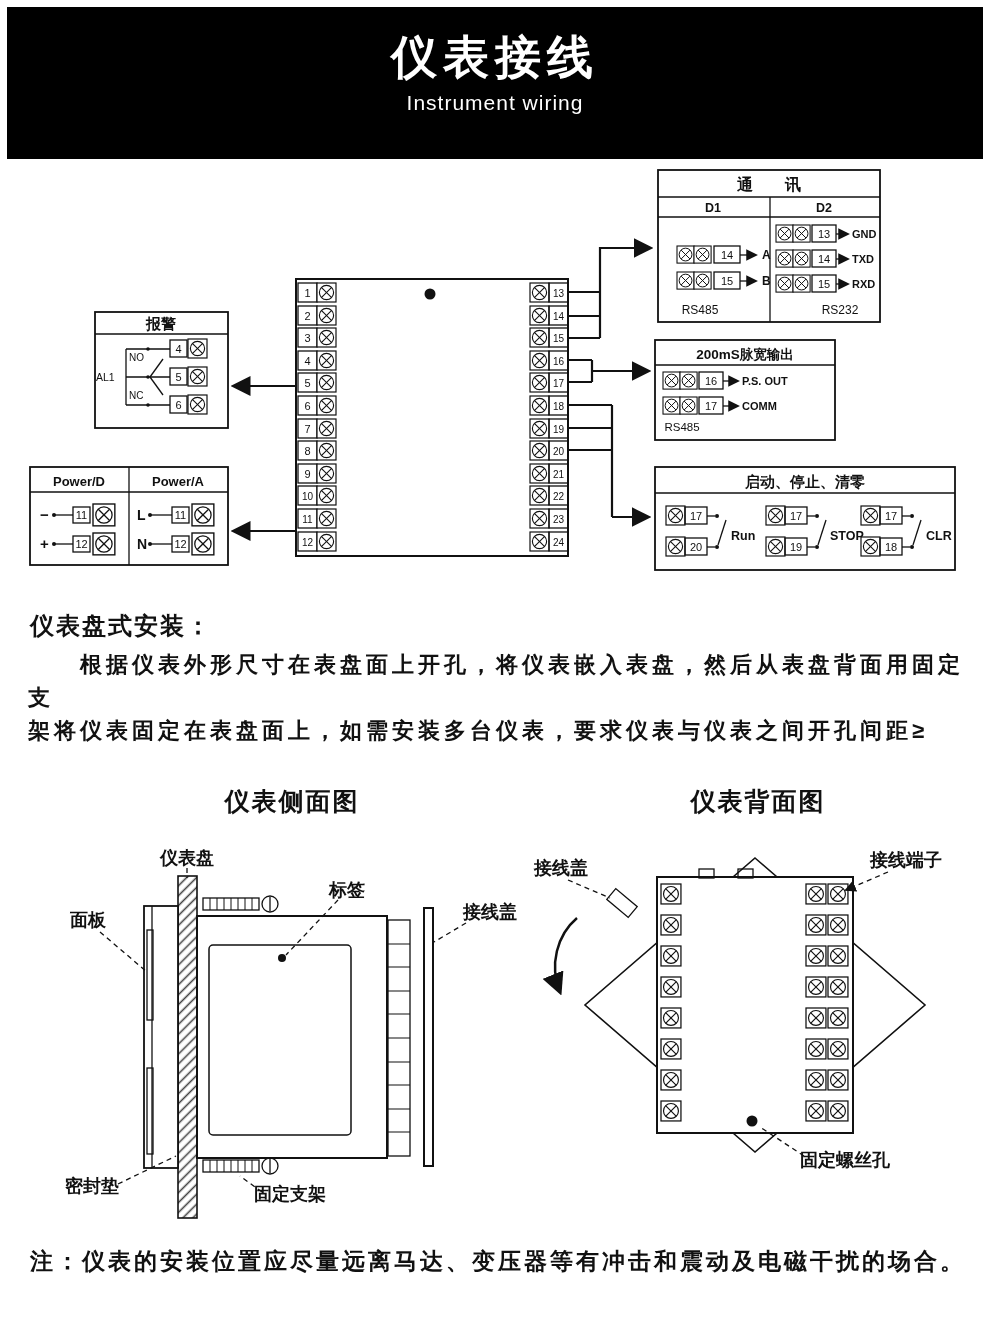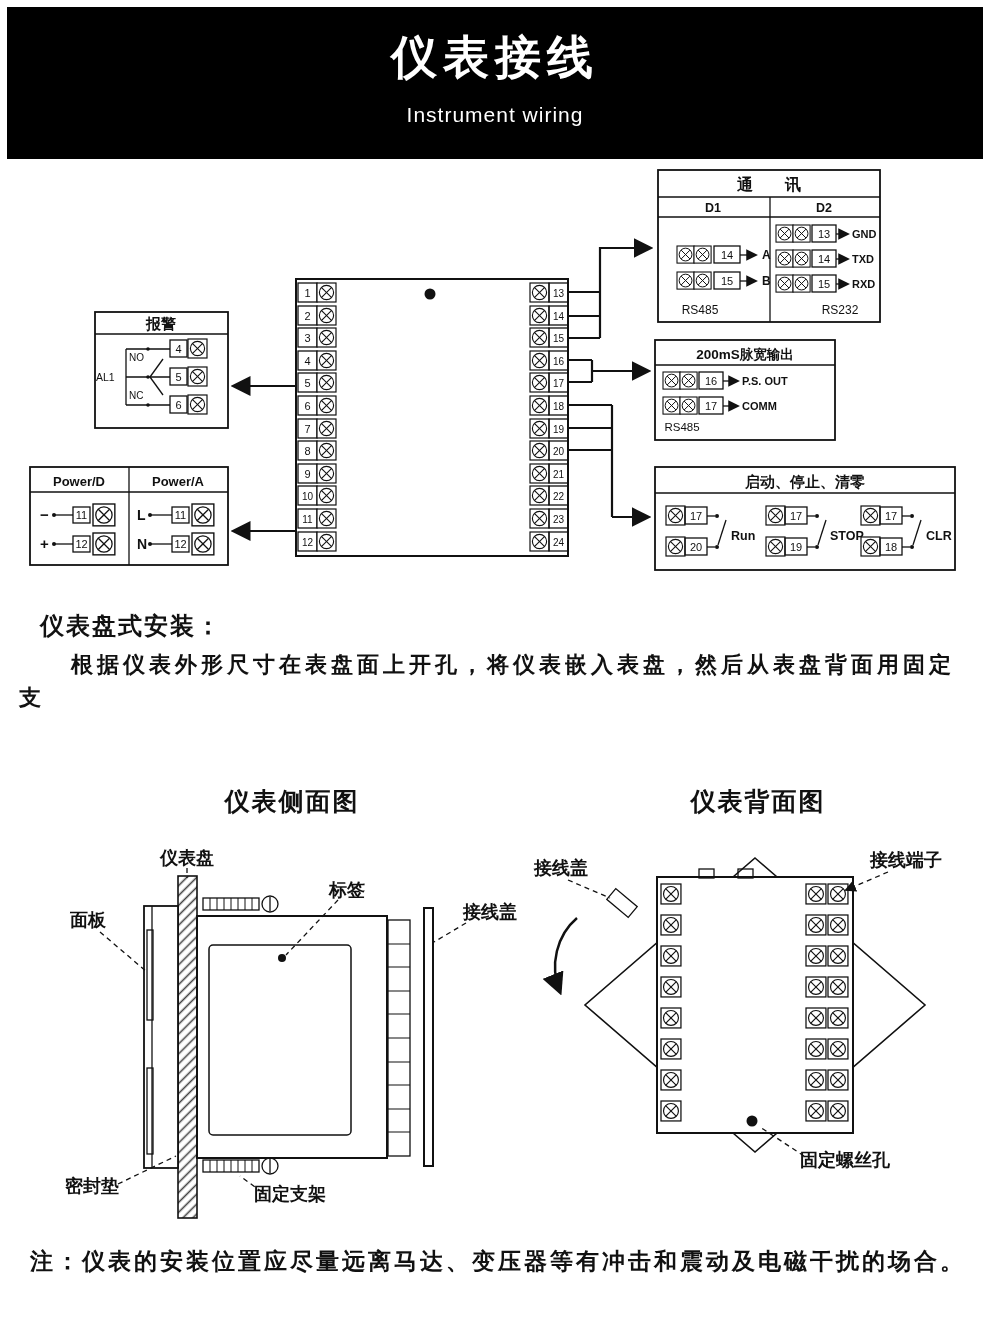--- a/index.html
+++ b/index.html
@@ -1,23 +1,23 @@
 <!DOCTYPE html>
 <html><head>
 <meta charset="utf-8">
 <style>
   html,body{margin:0;padding:0;background:#fff;}
   .page{position:relative;width:990px;height:1319px;background:#fff;overflow:hidden;
         font-family:"Liberation Sans","DejaVu Sans",sans-serif;color:#111;}
   .header{position:absolute;left:7px;top:7px;width:976px;height:152px;background:#000;}
   .header-title{text-align:center;color:#fff;font-size:46px;font-weight:bold;
                 letter-spacing:6px;margin-top:20px;}
-  .header-sub{text-align:center;color:#fff;font-size:21px;letter-spacing:1px;margin-top:14px;}
-  .install-heading{position:absolute;left:40px;top:610px;font-size:24px;font-weight:bold;letter-spacing:2px;}
-  .install-para{position:absolute;left:19px;top:648px;width:950px;font-size:22px;
+  .header-sub{text-align:center;color:#fff;font-size:21px;letter-spacing:1px;margin-top:2px;}
+  .install-heading{position:absolute;left:30px;top:610px;font-size:24px;font-weight:bold;letter-spacing:2px;}
+  .install-para{position:absolute;left:28px;top:648px;width:950px;font-size:22px;
                 font-weight:bold;letter-spacing:4px;line-height:33px;}
   .diag-title{position:absolute;width:240px;text-align:center;font-size:25px;font-weight:bold;
               font-family:"Liberation Serif","DejaVu Serif",serif;letter-spacing:2px;top:785px;}
   .diag-title.left{left:172px;}
   .diag-title.right{left:638px;}
   .note{position:absolute;left:30px;top:1246px;font-size:23px;font-weight:bold;letter-spacing:3px;}
   svg{position:absolute;left:0;top:0;}
   svg text{font-family:"Liberation Sans","DejaVu Sans",sans-serif;fill:#111;}
   .b{font-weight:bold;}
   .lbl{font-size:18px;font-weight:bold;}
@@ -410,20 +410,21 @@
       <text x="906" y="866" class="lbl" text-anchor="middle">接线端子</text>
       <line x1="888" y1="872" x2="846" y2="890" class="ldr" marker-end="url(#arrw)"></line>
       <text x="845" y="1166" class="lbl" text-anchor="middle">固定螺丝孔</text>
       <line x1="804" y1="1156" x2="760" y2="1127" class="ldr"></line>
     </g>
   </svg>
 
   <div class="install-heading">仪表盘式安装：</div>
   <div class="install-para">
     <div>　　根据仪表外形尺寸在表盘面上开孔，将仪表嵌入表盘，然后从表盘背面用固定支</div>
+    <div>架将仪表固定在表盘面上，如需安装多台仪表，要求仪表与仪表之间开孔间距≥</div>
   </div>
 
   <div class="diag-title right">仪表背面图</div>
   <div class="diag-title left">仪表侧面图</div>
 
   <div class="note">注：仪表的安装位置应尽量远离马达、变压器等有冲击和震动及电磁干扰的场合。</div>
 
 </div>
 
 </body></html>

